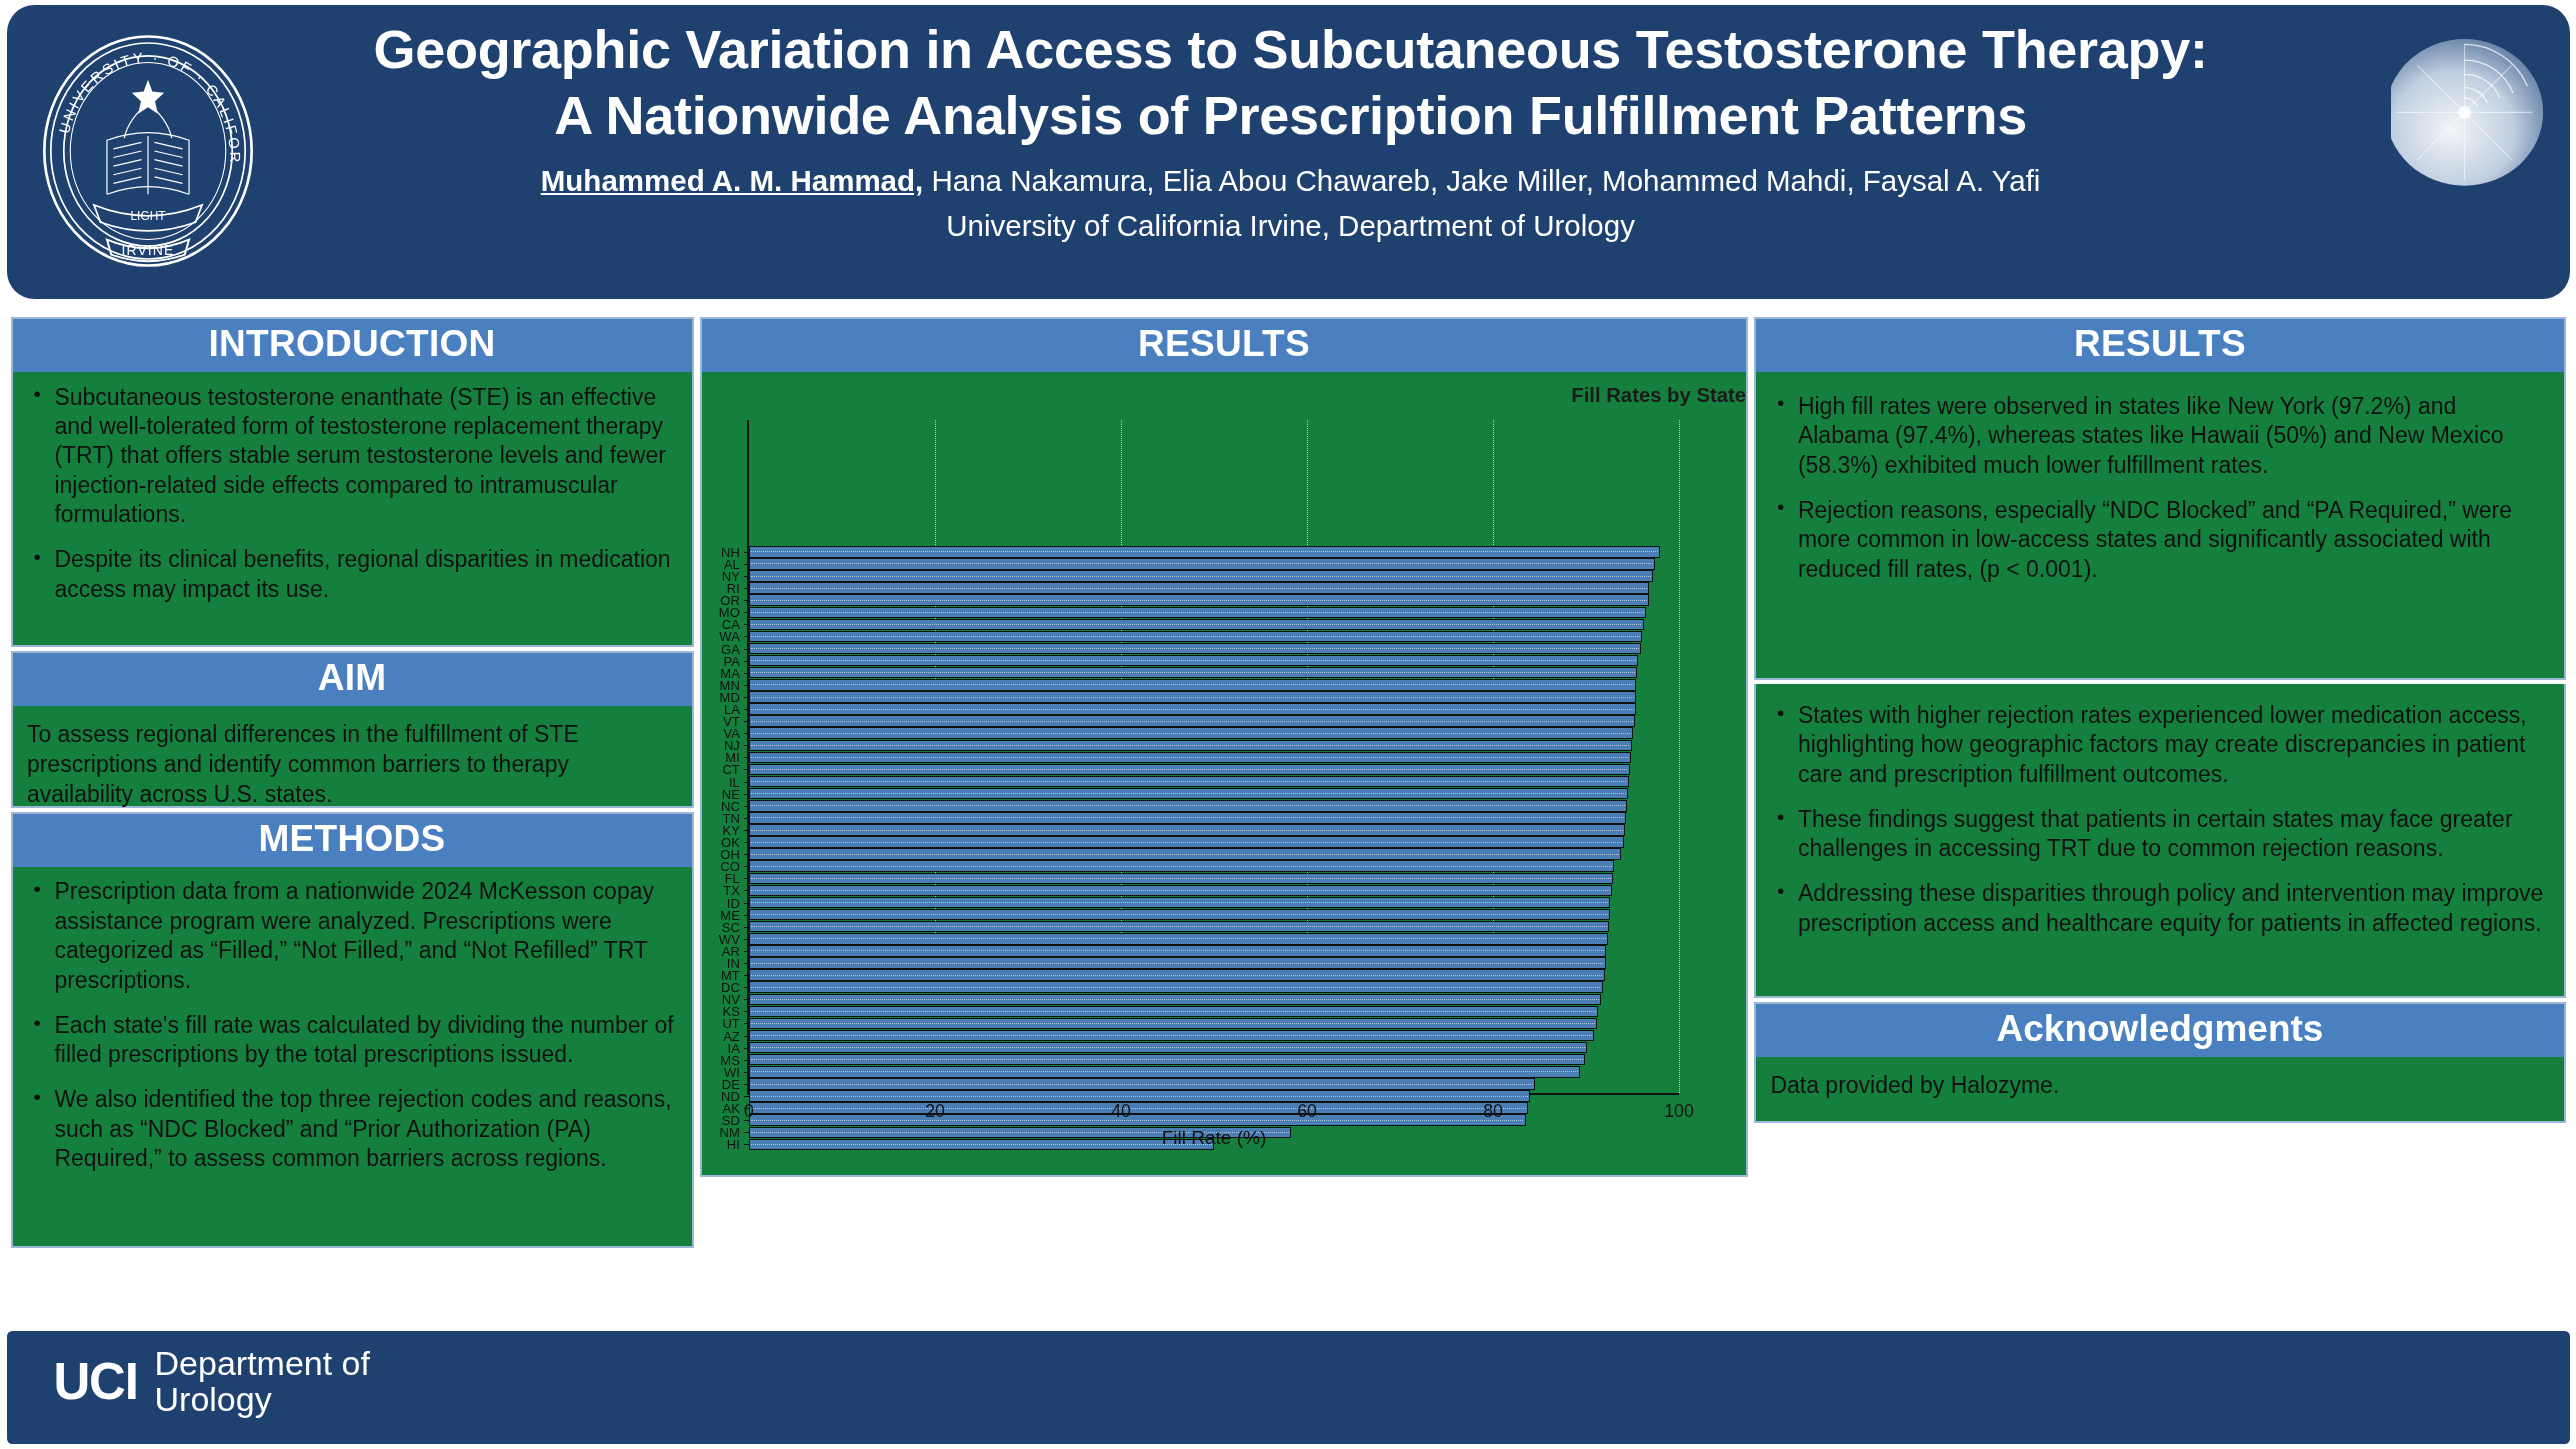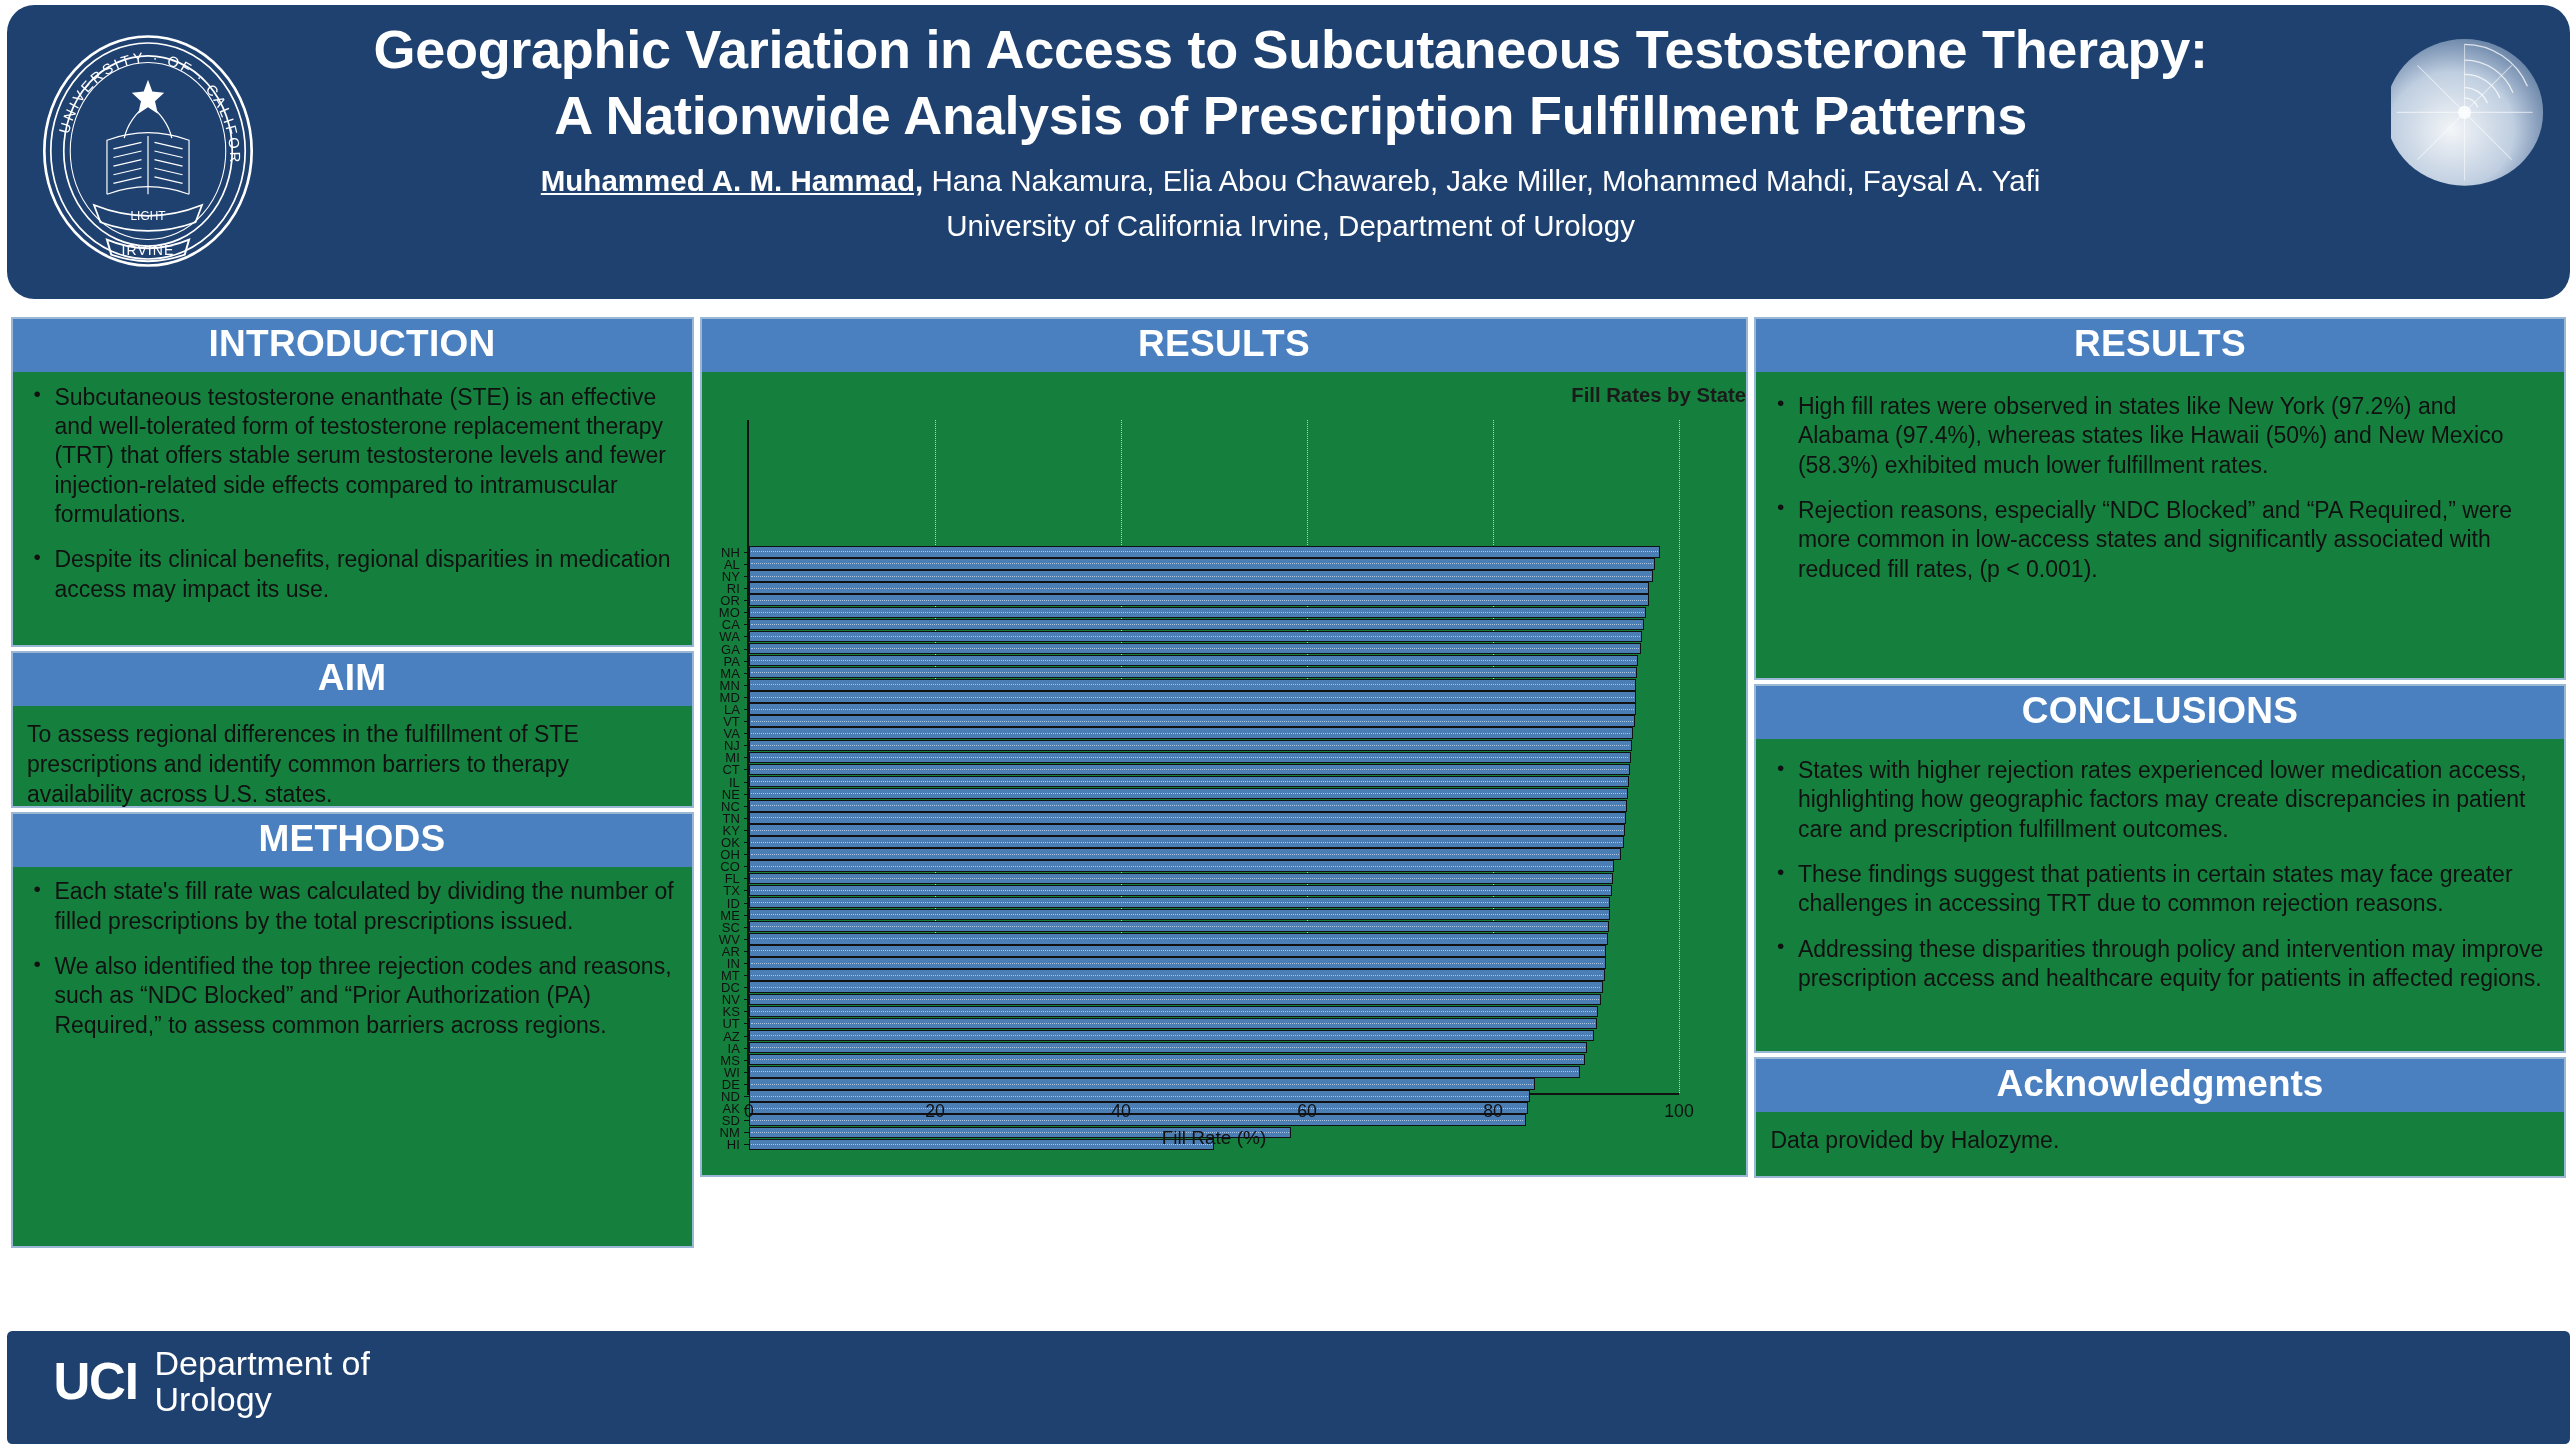--- a/index.html
+++ b/index.html
@@ -304,20 +304,21 @@
         <p class="plain">To assess regional differences in the fulfillment of STE prescriptions and identify common barriers to therapy availability across U.S. states.</p>
       </div>
     </div>
 
     <div class="spacer-6"></div>
 
     <div id="p-methods">
       <div class="panel-head">METHODS</div>
       <div class="panel panel-body">
         <ul class="bullets">
+          <li>Prescription data from a nationwide 2024 McKesson copay assistance program were analyzed. Prescriptions were categorized as “Filled,” “Not Filled,” and “Not Refilled” TRT prescriptions.</li>
           <li>Each state's fill rate was calculated by dividing the number of filled prescriptions by the total prescriptions issued.</li>
           <li>We also identified the top three rejection codes and reasons, such as “NDC Blocked” and “Prior Authorization (PA) Required,” to assess common barriers across regions.</li>
         </ul>
       </div>
     </div>
   </div>
 
   <div class="col" id="col-mid">
     <div id="p-results-c">
       <div class="panel-head">RESULTS</div>
@@ -607,21 +608,20 @@
         <ul class="bullets">
           <li>High fill rates were observed in states like New York (97.2%) and Alabama (97.4%), whereas states like Hawaii (50%) and New Mexico (58.3%) exhibited much lower fulfillment rates.</li>
           <li>Rejection reasons, especially “NDC Blocked” and “PA Required,” were more common in low-access states and significantly associated with reduced fill rates, (p &lt; 0.001).</li>
         </ul>
       </div>
     </div>
 
     <div class="spacer-6"></div>
 
     <div id="p-conclusions">
-      <div class="panel-head">CONCLUSIONS</div>
       <div class="panel panel-body">
         <ul class="bullets">
           <li>States with higher rejection rates experienced lower medication access, highlighting how geographic factors may create discrepancies in patient care and prescription fulfillment outcomes.</li>
           <li>These findings suggest that patients in certain states may face greater challenges in accessing TRT due to common rejection reasons.</li>
           <li>Addressing these disparities through policy and intervention may improve prescription access and healthcare equity for patients in affected regions.</li>
         </ul>
       </div>
     </div>
 
     <div class="spacer-6"></div>

